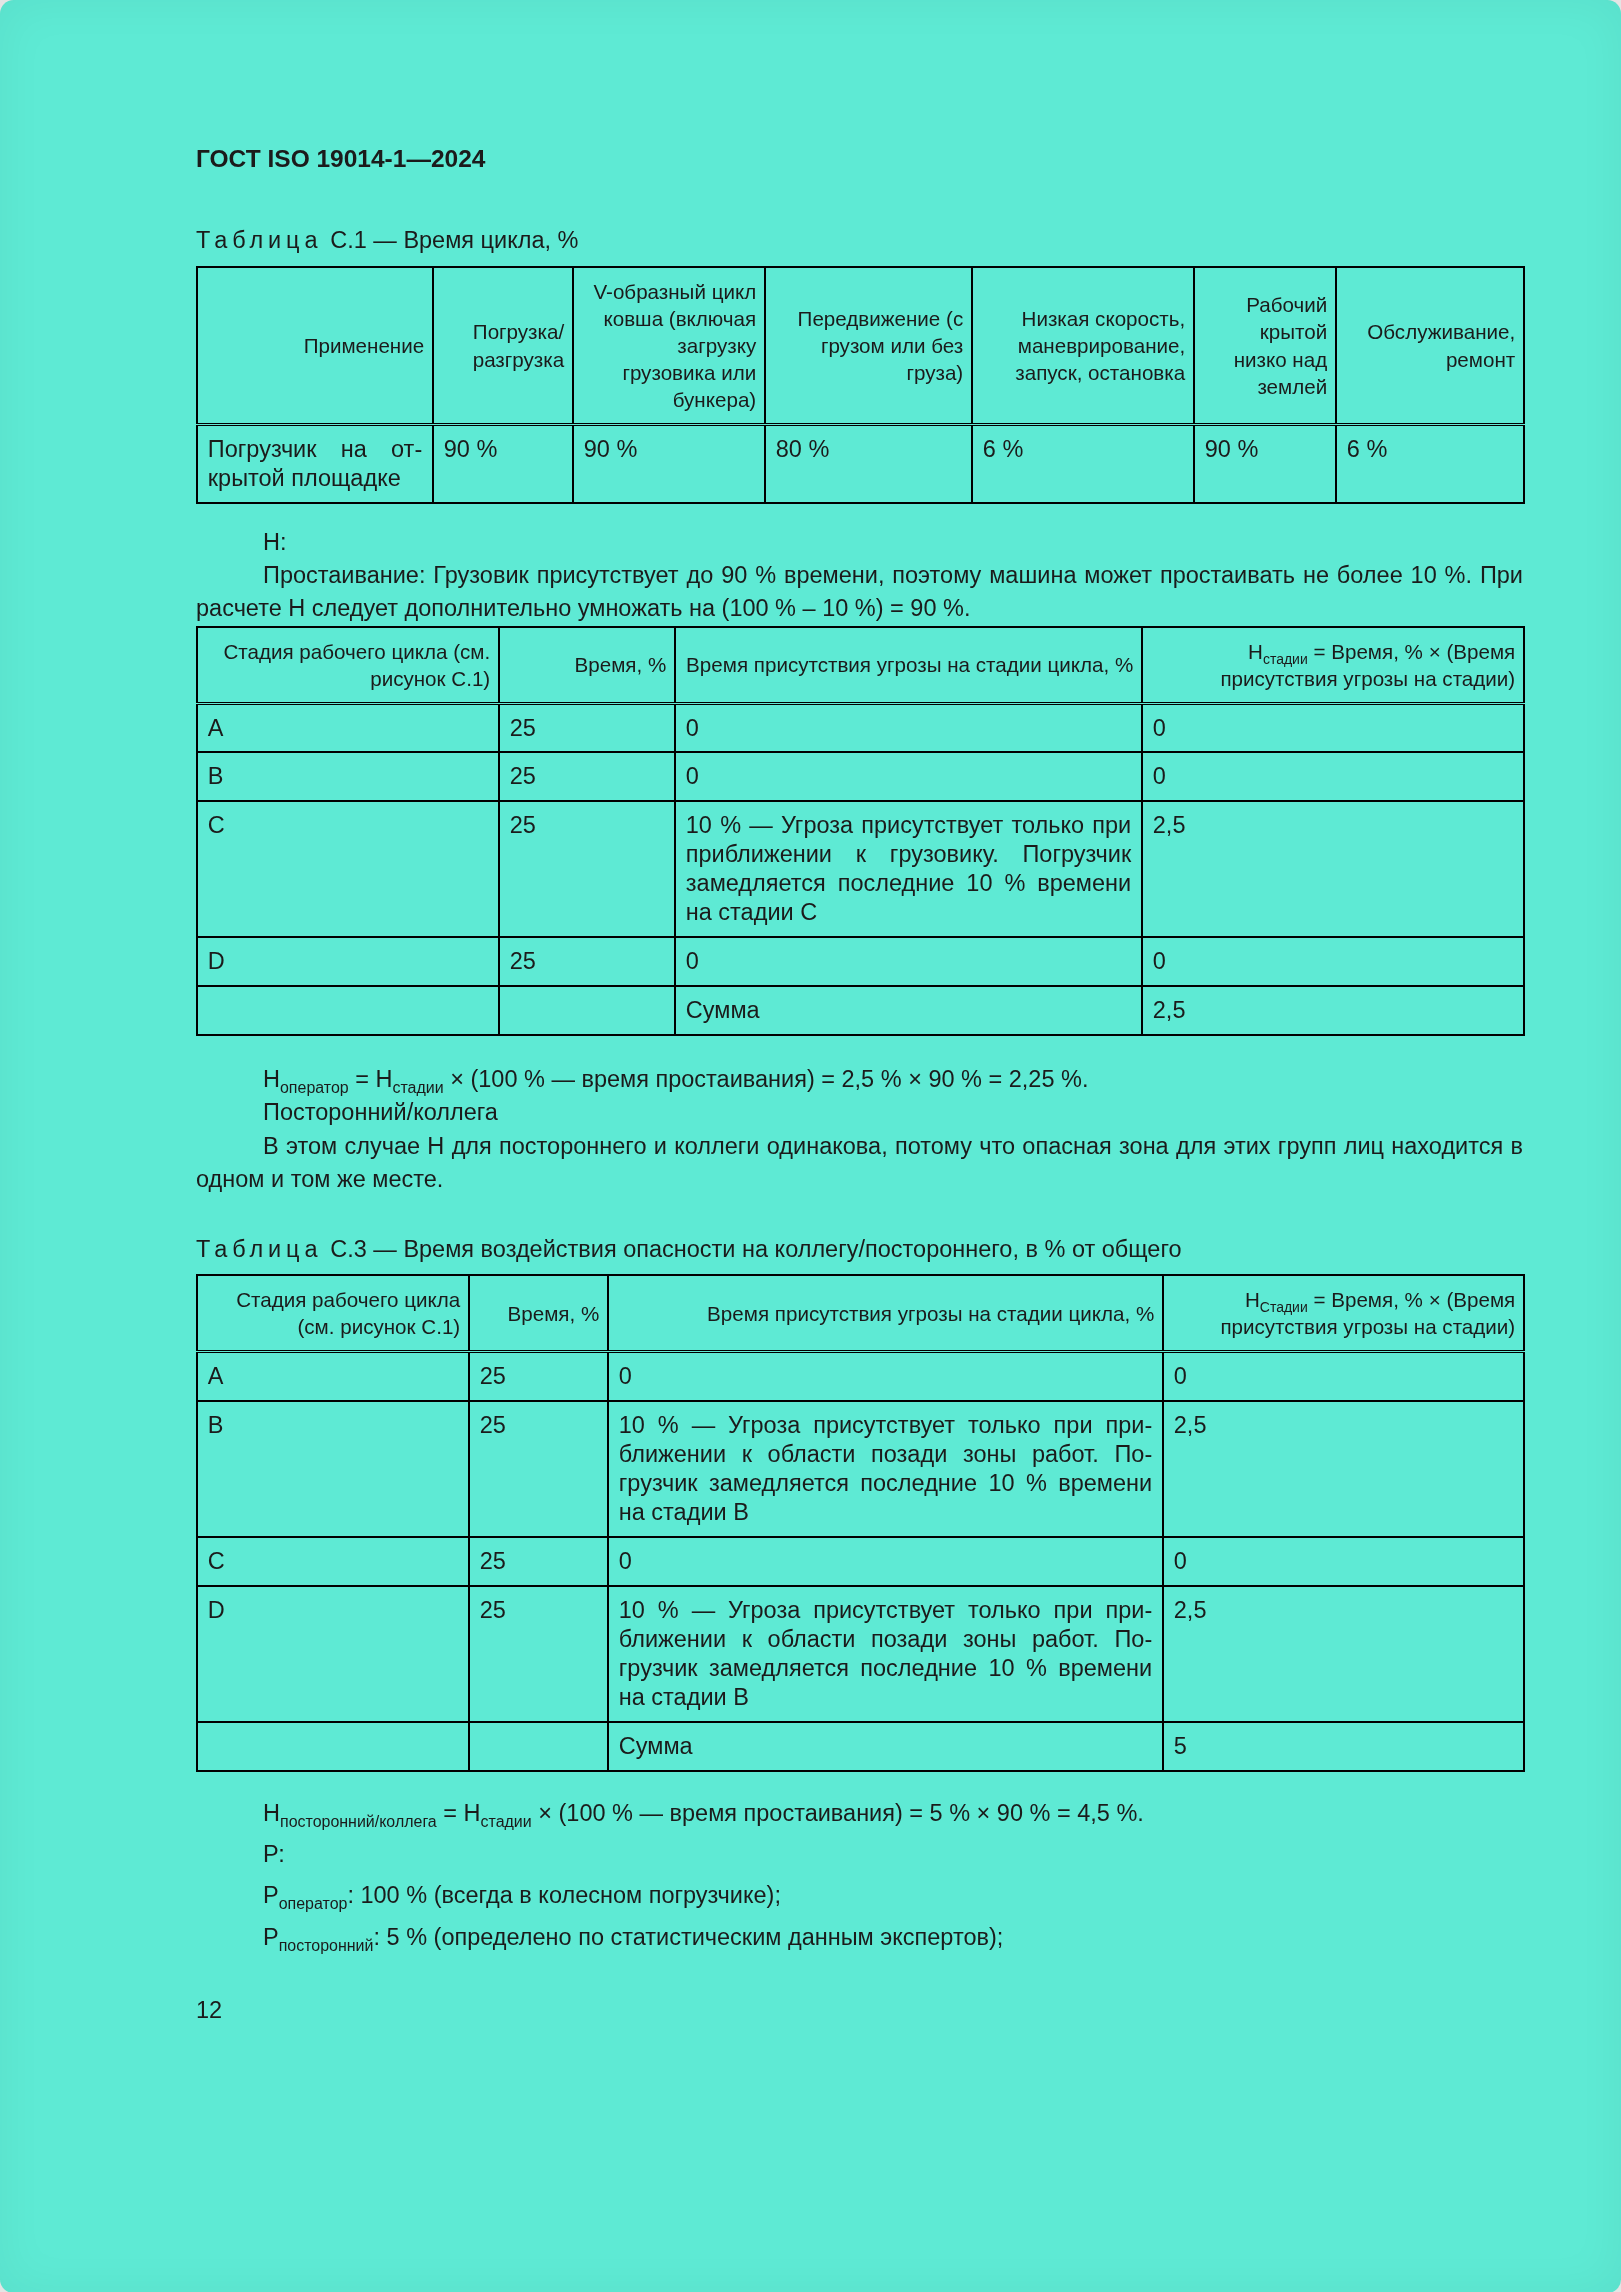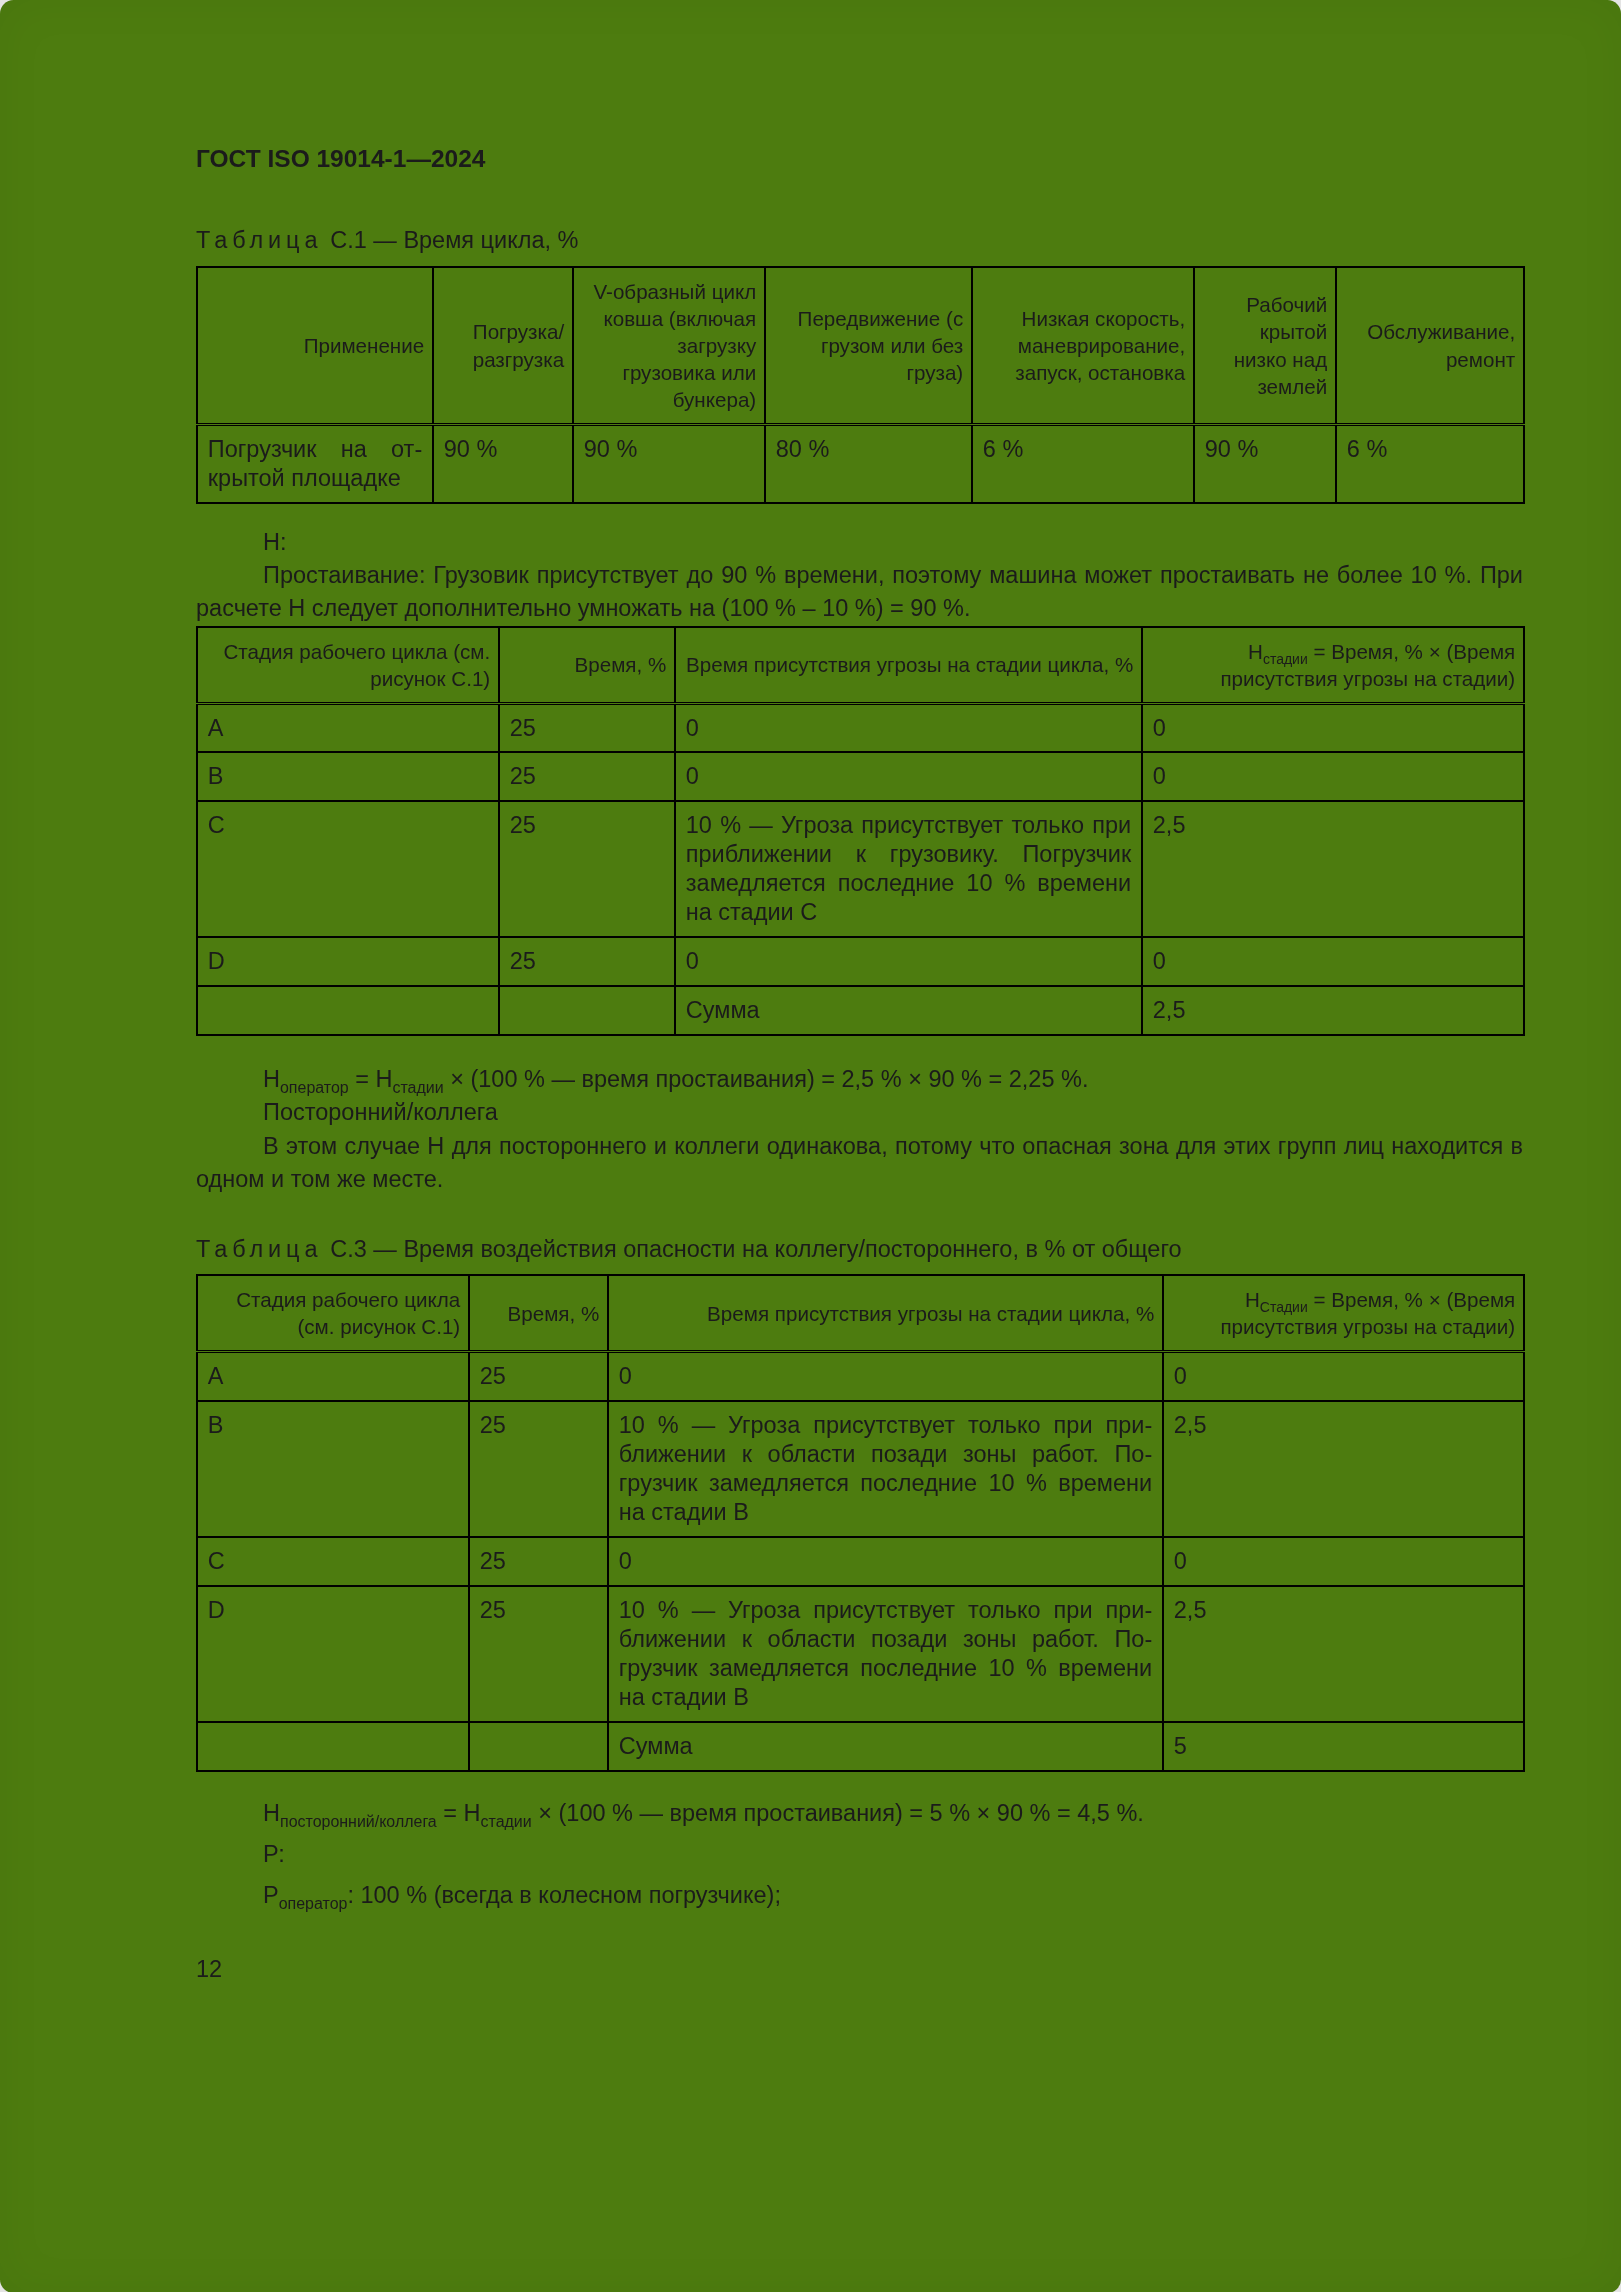--- a/index.html
+++ b/index.html
@@ -7,21 +7,21 @@
     padding: 0;
     background: #e4e4e4;
     font-family: "Liberation Sans", sans-serif;
     color: #1b1b1b;
   }
   .page {
     position: relative;
     width: 1621px;
     height: 2293px;
     margin: 0 auto;
-    background: #4d7c0f;
+    background: #5eead4;
     box-sizing: border-box;
     padding: 145px 98px 0 196px;
     border-radius: 13.7px;
     box-shadow: inset 0 0 49px rgba(0,0,0,0.05);
     overflow: hidden;
   }
   .doc-header {
     font-size: 24.5px;
     font-weight: bold;
     margin: 0 0 54px 0;
@@ -256,17 +256,18 @@
         <td class="c-center">Сумма</td>
         <td class="c-center">5</td>
       </tr>
     </tbody>
   </table>
 
   <p class="para mt-formula3"><span>Н</span><sub>посторонний/коллега</sub><span> = Н</span><sub>стадии</sub><span> × (100 % — время простаивания) = 5 % × 90 % = 4,5 %.</span></p>
 
   <p class="para mt-sm">Р:</p>
   <p class="para mt-sm"><span>Р</span><sub>оператор</sub><span>: 100 % (всегда в колесном погрузчике);</span></p>
+  <p class="para mt-sm"><span>Р</span><sub>посторонний</sub><span>: 5 % (определено по статистическим данным экспертов);</span></p>
 
   <div class="page-num">12</div>
 
 </div>
 
 
 </body></html>

